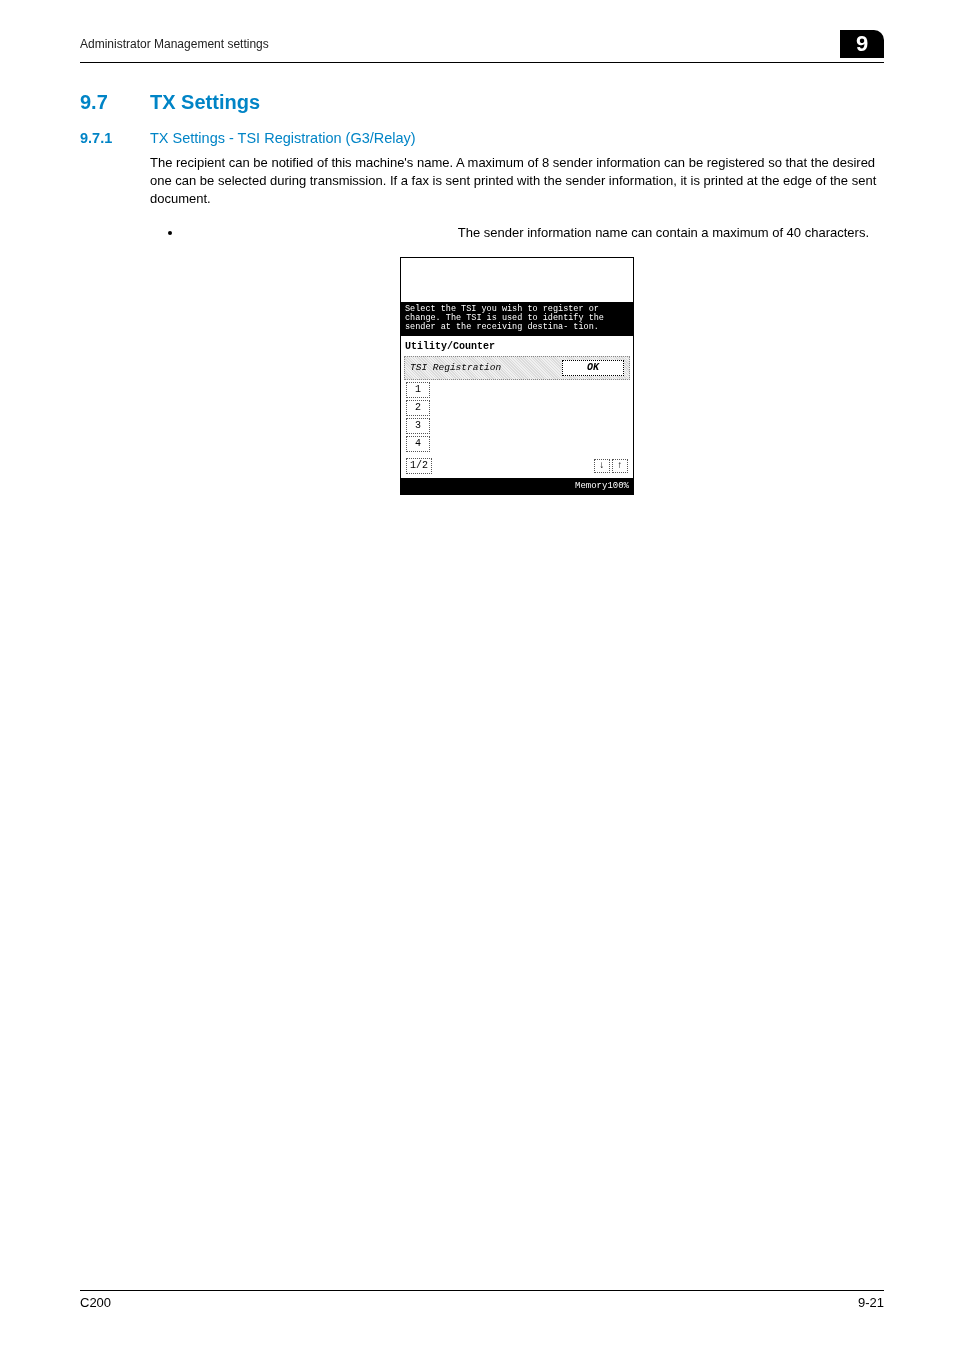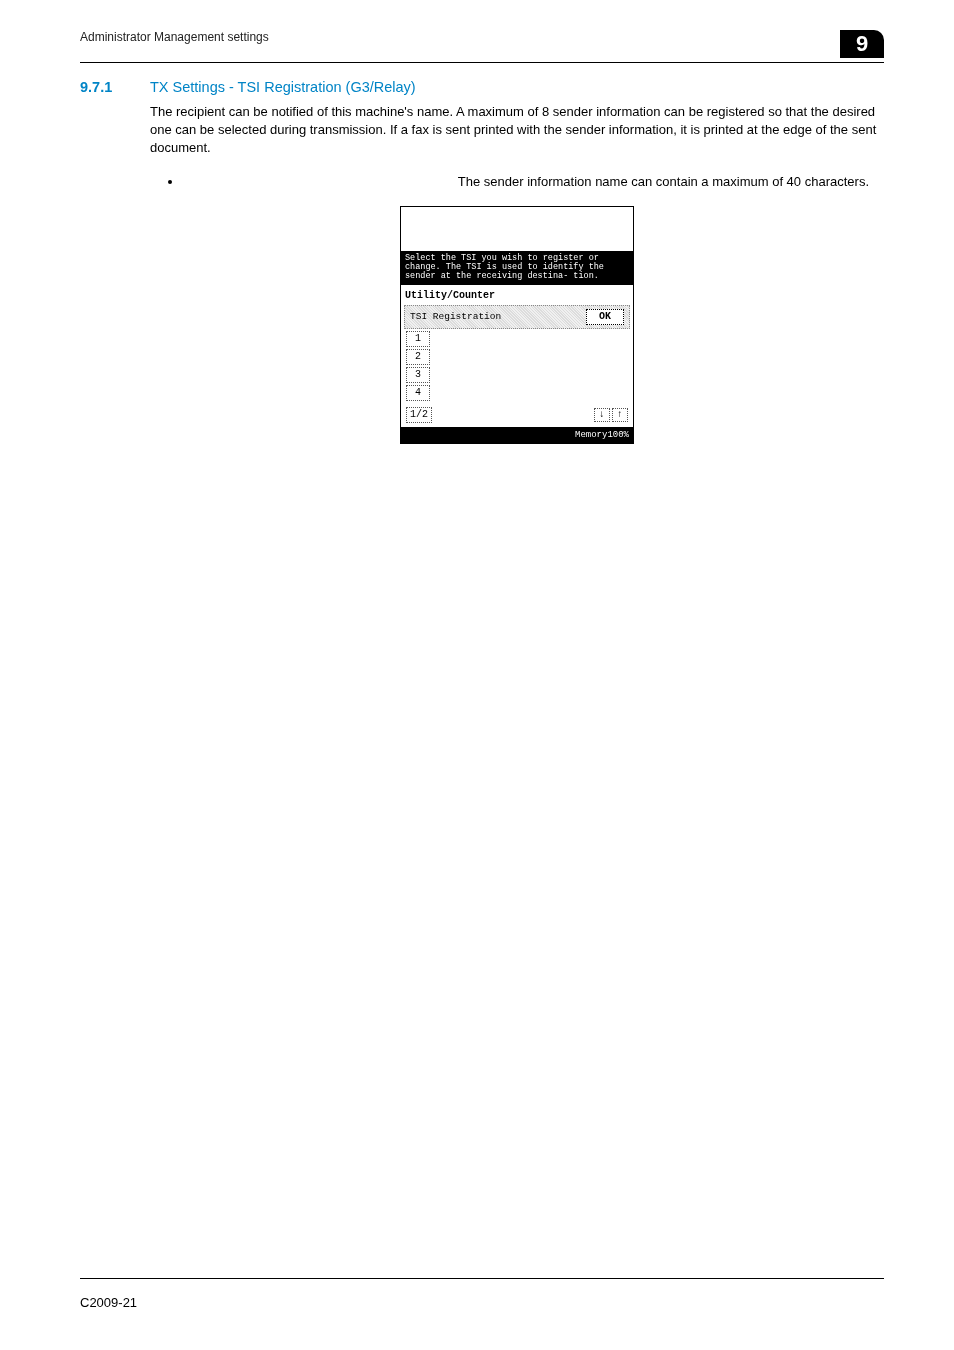--- a/index.html
+++ b/index.html
@@ -15,20 +15,21 @@
   .page {
     box-sizing: border-box;
     width: 954px;
     height: 1350px;
     padding: 30px 70px 40px 80px;
     position: relative;
   }
   .hdr-row {
     display: flex;
     justify-content: space-between;
+    align-items: center;
     border-bottom: 1px solid #000;
     padding-bottom: 4px;
   }
   .hdr-left {
     font-size: 12px;
     color: #222;
   }
   .hdr-right-box {
     background: #000;
     color: #fff;
@@ -113,25 +114,26 @@
     font-size: 10px;
   }
   .fax-lightband {
     background: repeating-linear-gradient(45deg, #dcdcdc 0 1px, #f0f0f0 1px 2px);
     display: flex;
     justify-content: space-between;
     align-items: center;
     padding: 3px 5px;
     margin: 0 3px 2px 3px;
     border: 1px dotted #888;
+    font-style: italic;
   }
   .fax-ok {
     border: 1px dotted #000;
     background: #fff;
-    padding: 0 12px;
+    padding: 0 24px;
     font-weight: bold;
     font-size: 10px;
   }
   .fax-items {
     padding: 0 5px 2px 5px;
   }
   .fax-item {
     border: 1px dotted #555;
     width: 22px;
     text-align: center;
@@ -166,35 +168,40 @@
     text-align: right;
     padding: 2px 4px;
     font-size: 9px;
   }
   .footer {
     position: absolute;
     left: 80px;
     right: 70px;
     bottom: 40px;
     border-top: 1px solid #000;
-    padding-top: 16px;
-    display: flex;
+    padding-top: 4px;
+    display: flex;
+    justify-content: space-between;
     font-size: 13px;
   }
 </style>
 </head>
 <body>
 
 <div class="page">
 
   <div class="hdr-row">
     <span class="hdr-left">Administrator Management settings</span>
     <div class="hdr-right-box">9</div>
   </div>
 
+  <div class="sec-row">
+    <div class="sec-num">9.7</div>
+    <div class="sec-title">TX Settings</div>
+  </div>
 
   <div class="subsec-row">
     <div class="subsec-num">9.7.1</div>
     <div class="subsec-title">TX Settings - TSI Registration (G3/Relay)</div>
   </div>
 
   <div class="body-block">
     <p class="body-para">The recipient can be notified of this machine's name. A maximum of 8 sender information can be registered so that the desired one can be selected during transmission. If a fax is sent printed with the sender information, it is printed at the edge of the sent document.</p>
     <ul class="bullets">
       <li>The sender information name can contain a maximum of 40 characters.</li>

